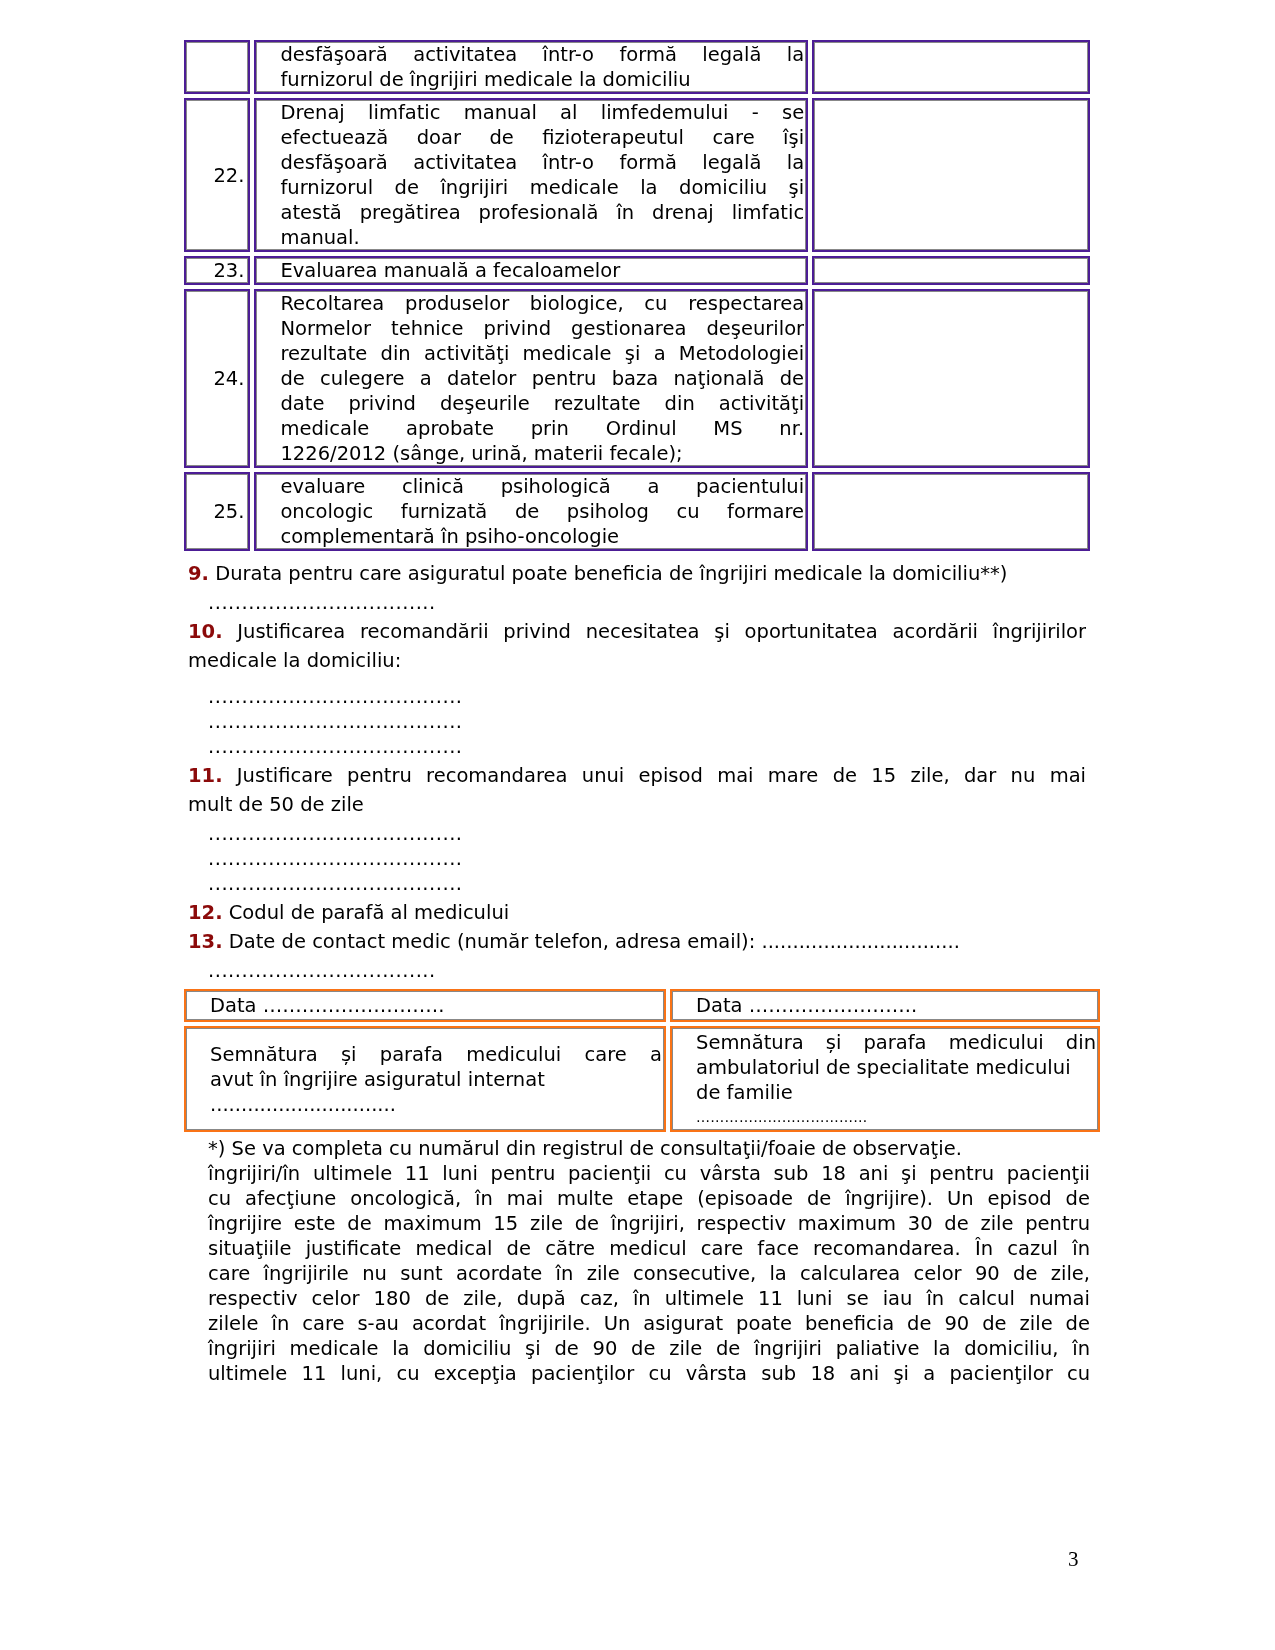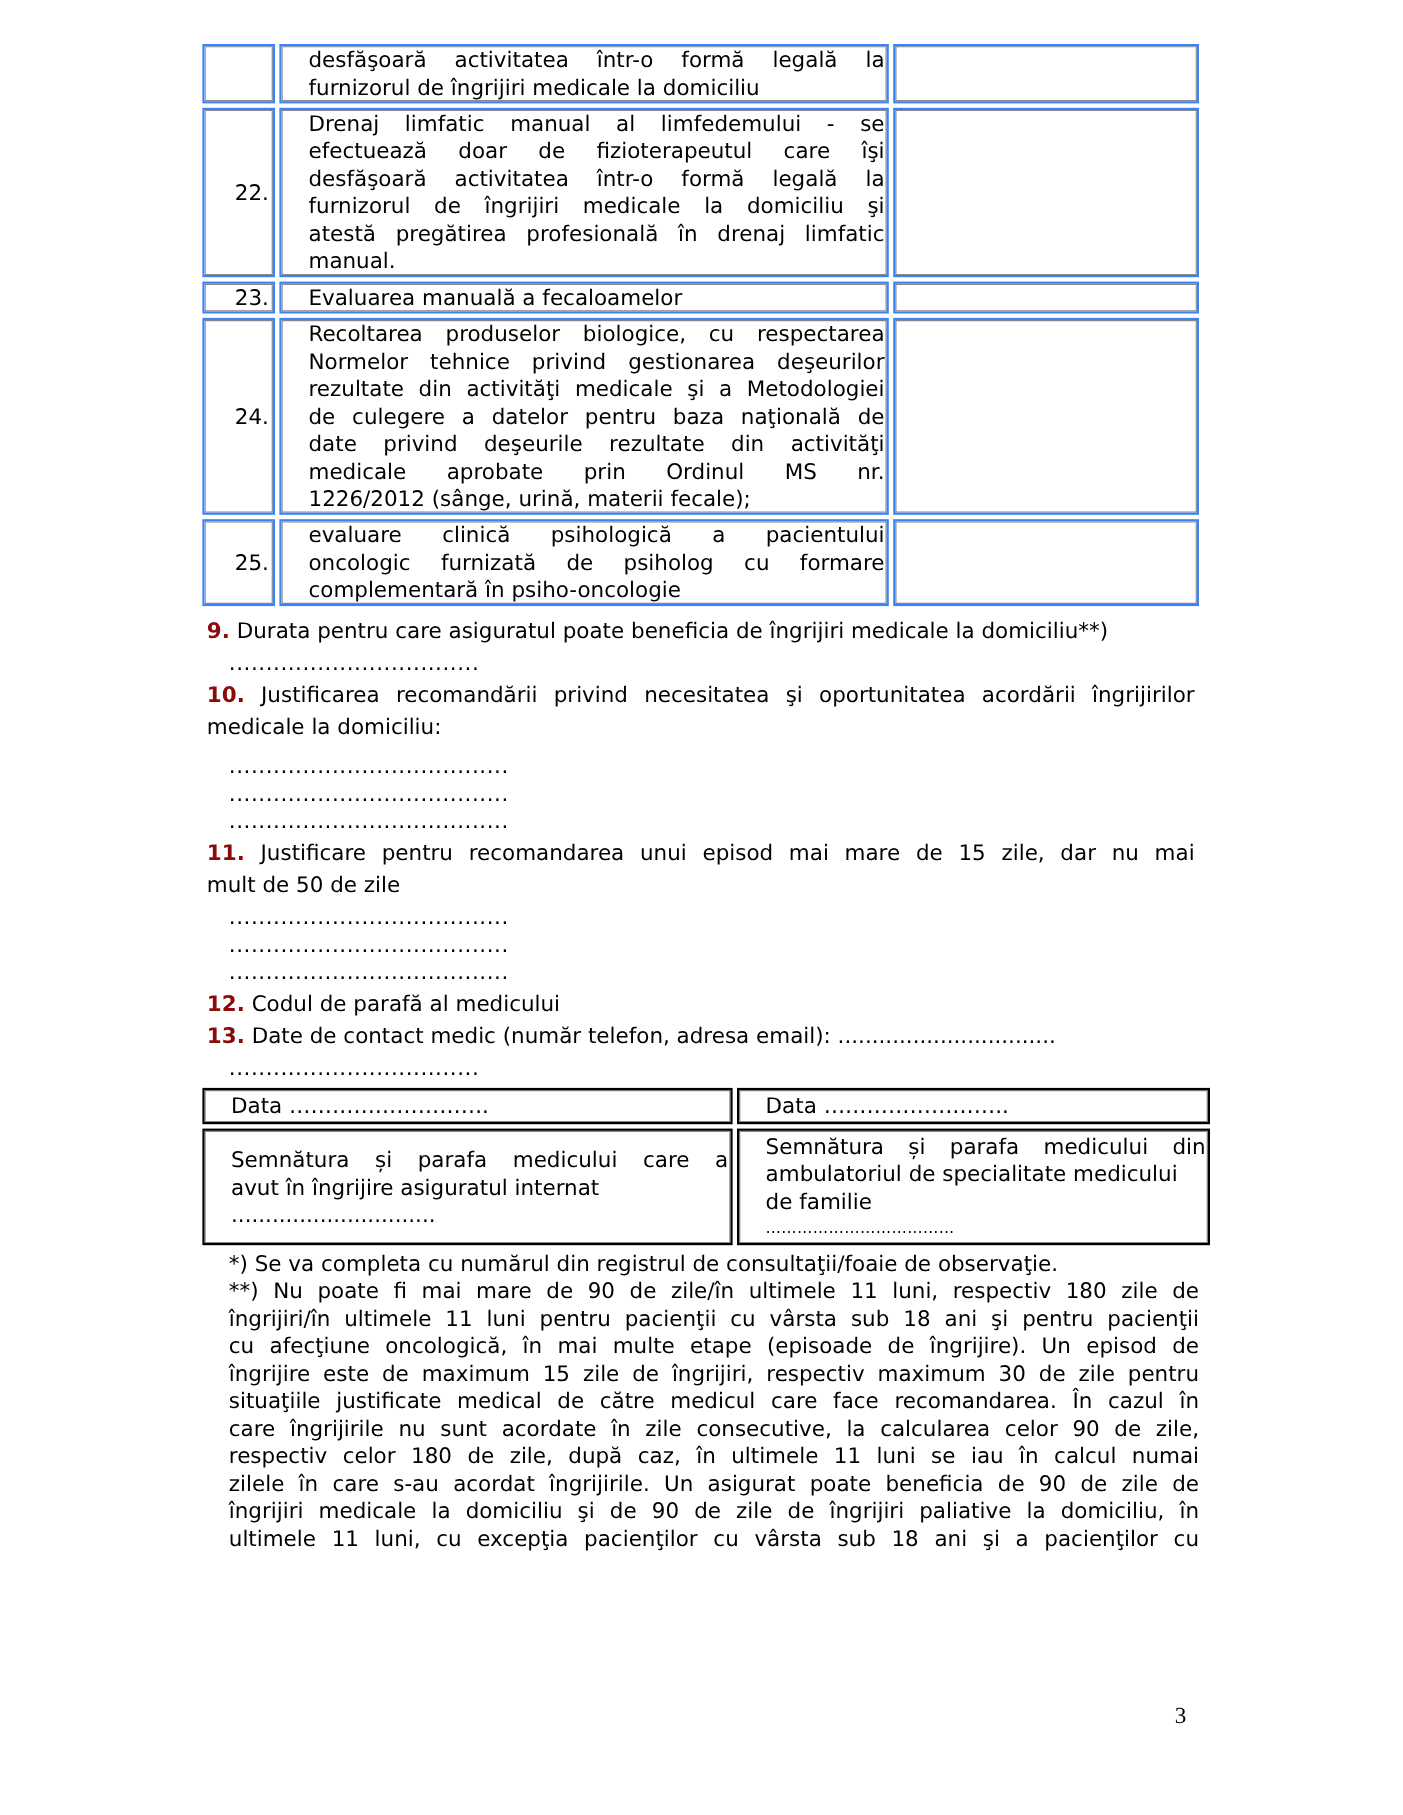--- a/index.html
+++ b/index.html
@@ -1,30 +1,30 @@
 <!DOCTYPE html>
 <html><head>
 <meta charset="utf-8">
 <style>
   html, body { margin: 0; padding: 0; background: #ffffff; }
   body { width: 1275px; height: 1650px; position: relative; overflow: hidden;
          font-family: "DejaVu Sans", sans-serif; color: #000; font-size: 19.5px; }
   .page { position: absolute; left: 184px; top: 40px; width: 906px; }
   table.grid { border-collapse: separate; border-spacing: 4px 4px; margin-left: -4px; margin-top: -4px; width: 914px; table-layout: fixed; }
-  table.grid td { border: 2px solid #3b82f6; box-shadow: inset 0 0 0 1px #888; vertical-align: middle; padding: 0; line-height: 25px; }
+  table.grid td { border: 2px solid #4c1d95; box-shadow: inset 0 0 0 1px #888; vertical-align: middle; padding: 0; line-height: 25px; }
   td.num { width: 58px; text-align: right; padding-right: 4px !important; }
   td.txt { width: 520px; text-align: justify; padding: 0 2px 0 24px !important; }
   td.blank { width: 272px; }
   .txt span.line { display: block; text-align: justify; text-align-last: justify; }
   .txt span.line.last { text-align-last: left; }
   .sec { line-height: 25px; margin: 4px; }
   .sec .n { color: #8b0a0a; font-weight: bold; }
   .dots { padding-left: 24px; line-height: 25px; letter-spacing: 0.5px; }
   table.sig { border-collapse: separate; border-spacing: 4px 4px; margin-left: -4px; width: 914px; table-layout: fixed; }
-  table.sig td { border: 2px solid #000000; box-shadow: inset 0 0 0 1px #888; padding: 0 2px 0 24px; line-height: 25px; vertical-align: middle; }
+  table.sig td { border: 2px solid #f97316; box-shadow: inset 0 0 0 1px #888; padding: 0 2px 0 24px; line-height: 25px; vertical-align: middle; }
   table.sig td.l { width: 452px; }
   table.sig td.r { width: 400px; padding-left: 24px; }
   .small-dots { font-size: 14px; letter-spacing: 0.3px; }
   .notes { padding-left: 24px; line-height: 25px; text-align: justify; }
   .notes p { margin: 0; }
   .pageno { position: absolute; left: 1068px; top: 1547px; font-family: "Liberation Serif", serif; font-size: 21px; }
 </style>
 </head>
 <body>
 
@@ -133,21 +133,20 @@
         <div>de familie</div>
         <div class="small-dots">………………………………</div>
       </td>
     </tr>
   </tbody>
     </table>
 
   <div class="notes">
     <p>*) Se va completa cu numărul din registrul de consultaţii/foaie de observaţie.</p>
     <div id="f2">
-        <div style="text-align: justify; text-align-last: justify;">**) Nu poate fi mai mare de 90 de zile/în ultimele 11 luni, respectiv 180 zile de</div>
         <div style="text-align: justify; text-align-last: justify;">îngrijiri/în ultimele 11 luni pentru pacienţii cu vârsta sub 18 ani şi pentru pacienţii</div>
         <div style="text-align: justify; text-align-last: justify;">cu afecţiune oncologică, în mai multe etape (episoade de îngrijire). Un episod de</div>
         <div style="text-align: justify; text-align-last: justify;">îngrijire este de maximum 15 zile de îngrijiri, respectiv maximum 30 de zile pentru</div>
         <div style="text-align: justify; text-align-last: justify;">situaţiile justificate medical de către medicul care face recomandarea. În cazul în</div>
         <div style="text-align: justify; text-align-last: justify;">care îngrijirile nu sunt acordate în zile consecutive, la calcularea celor 90 de zile,</div>
         <div style="text-align: justify; text-align-last: justify;">respectiv celor 180 de zile, după caz, în ultimele 11 luni se iau în calcul numai</div>
         <div style="text-align: justify; text-align-last: justify;">zilele în care s-au acordat îngrijirile. Un asigurat poate beneficia de 90 de zile de</div>
         <div style="text-align: justify; text-align-last: justify;">îngrijiri medicale la domiciliu şi de 90 de zile de îngrijiri paliative la domiciliu, în</div>
         <div style="text-align: justify; text-align-last: justify;">ultimele 11 luni, cu excepţia pacienţilor cu vârsta sub 18 ani şi a pacienţilor cu</div>
       </div>

